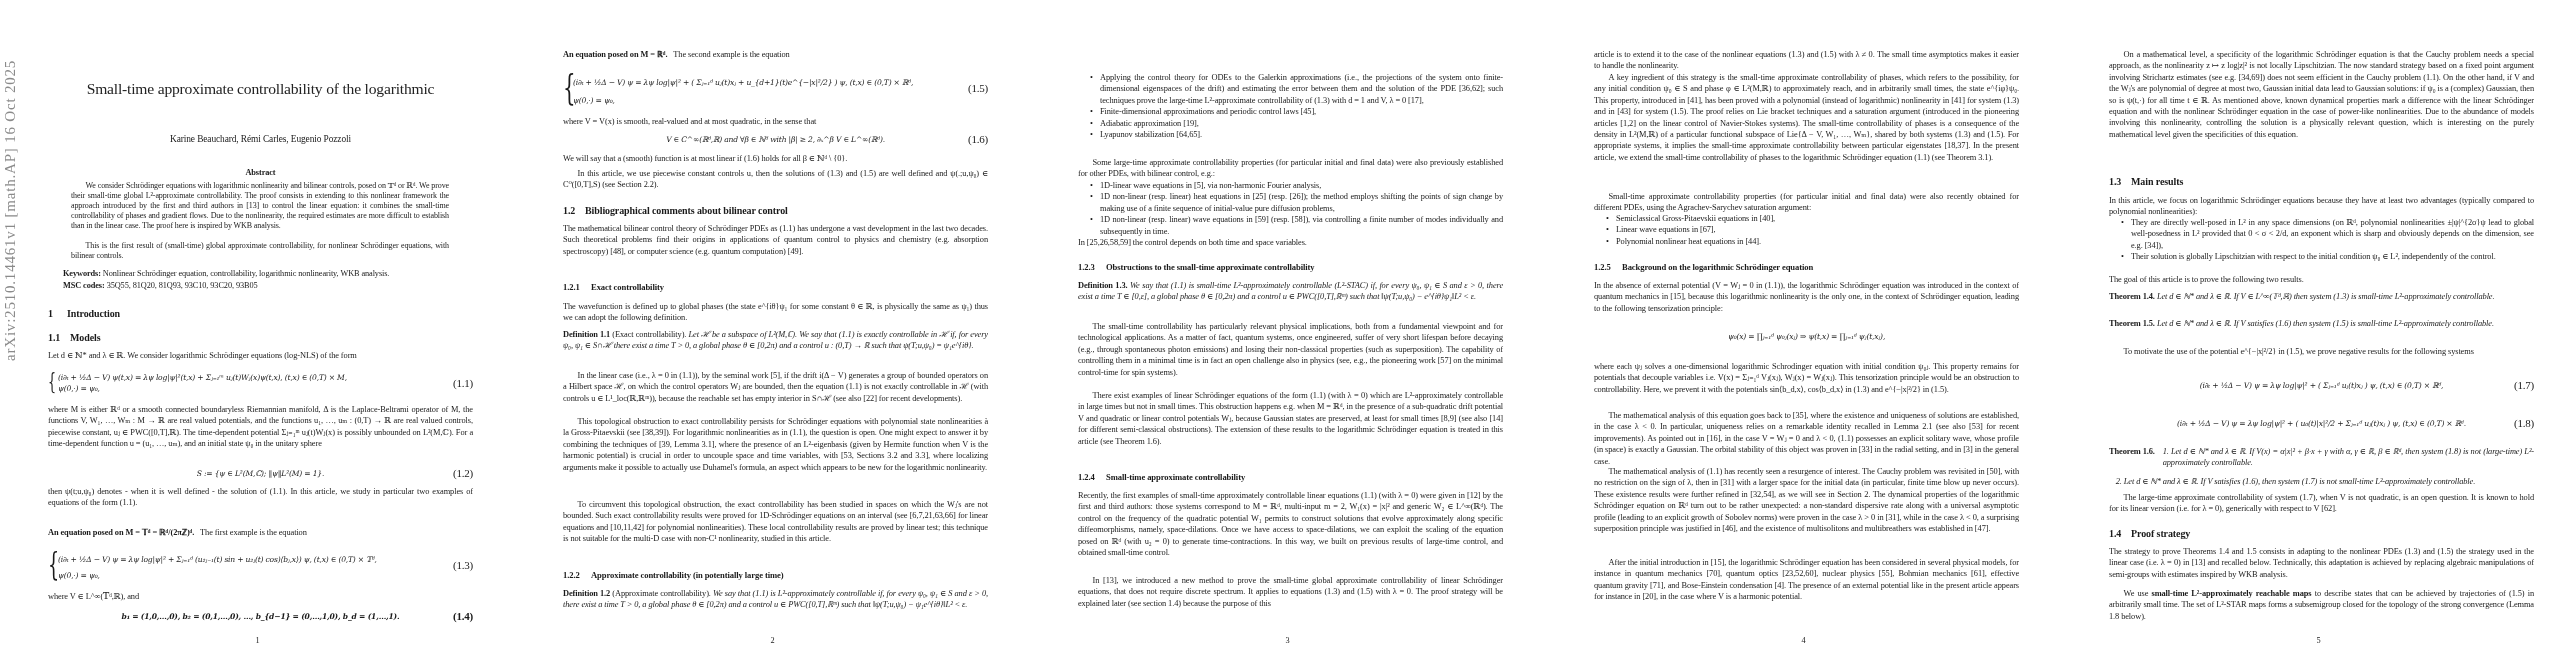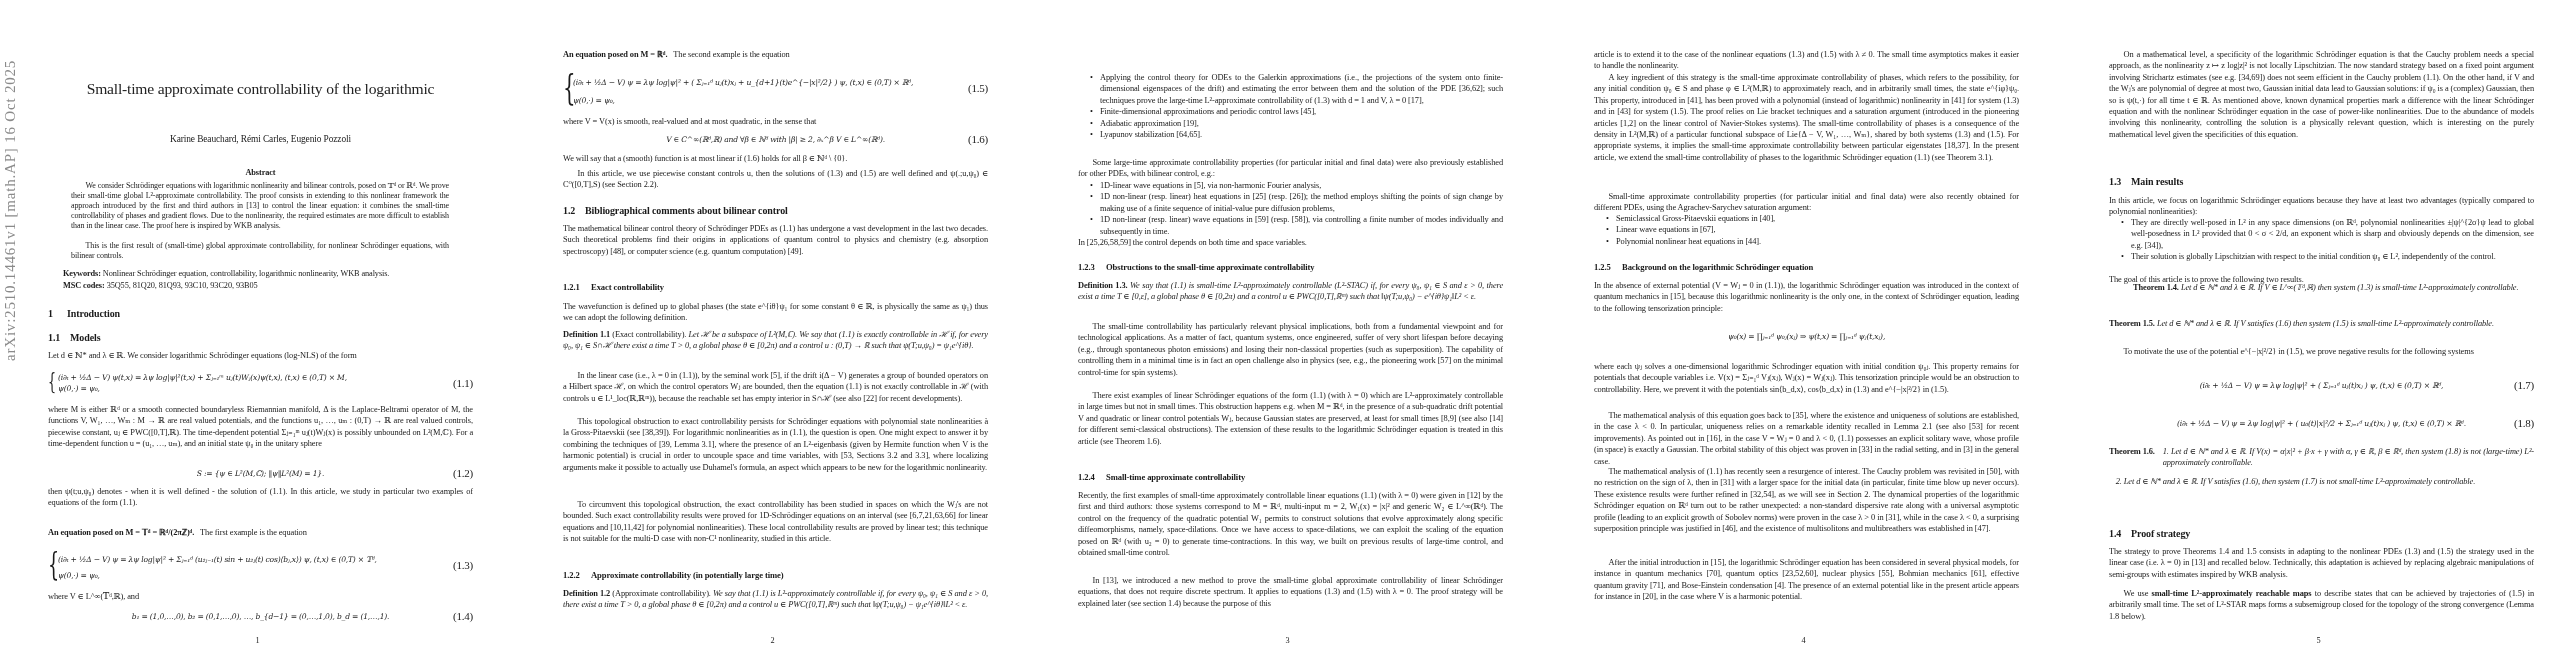--- a/index.html
+++ b/index.html
@@ -93,21 +93,21 @@
     <span class="brace" style="font-size:32px; line-height:34px;">{</span>
     <div class="eqlines" style="left:10px; top:3.3px; line-height:15.6px;">
       <div>(i∂ₜ + ½Δ − V) ψ = λψ log|ψ|² + Σⱼ₌₁ᵈ (u₂ⱼ₋₁(t) sin + u₂ⱼ(t) cos)⟨bⱼ,x⟩) ψ,   (t,x) ∈ (0,T) × 𝕋ᵈ,</div>
       <div>ψ(0,·) = ψ₀,</div>
     </div>
     <span class="eqnum" style="top:11px;">(1.3)</span>
   </div>
 
   <div class="blk" style="top:591px;">where V ∈ L^∞(𝕋ᵈ,ℝ), and</div>
 
-  <div class="blk eq center" style="top:611px;">
+  <div class="blk eq center" style="top:611px;font-weight:bold;">
     <span>b₁ = (1,0,…,0),   b₂ = (0,1,…,0),   …,   b_{d−1} = (0,…,1,0),   b_d = (1,…,1).</span>
     <span class="eqnum">(1.4)</span>
   </div>
 
   <div class="pnum">1</div>
 </div>
 
 <div class="page" style="left:515px;">
   <div class="blk" style="top:49px;">
     <span class="b">An equation posed on M = ℝᵈ.</span>&nbsp;&nbsp;
@@ -236,21 +236,21 @@
   </div>
   <div class="blk" style="top:195px;">In this article, we focus on logarithmic Schrödinger equations because they have at least two advantages (typically compared to polynomial nonlinearities):</div>
   <div class="blk" style="top:217px;">
     <ul class="bl">
       <li>They are directly well-posed in L² in any space dimensions (on ℝᵈ, polynomial nonlinearities ±|ψ|^{2σ}ψ lead to global well-posedness in L² provided that 0 &lt; σ &lt; 2/d, an exponent which is sharp and obviously depends on the dimension, see e.g. [34]),</li>
       <li>Their solution is globally Lipschitzian with respect to the initial condition ψ₀ ∈ L², independently of the control.</li>
     </ul>
   </div>
   <div class="blk" style="top:274px;">The goal of this article is to prove the following two results.</div>
 
-  <div class="blk" style="top:282px;margin-left:24px;">
+  <div class="blk" style="top:291px;">
     <span class="b">Theorem 1.4.</span>
     <span class="it">Let d ∈ ℕ* and λ ∈ ℝ. If V ∈ L^∞(𝕋ᵈ,ℝ) then system (1.3) is small-time L²-approximately controllable.</span>
   </div>
   <div class="blk" style="top:318px;">
     <span class="b">Theorem 1.5.</span>
     <span class="it">Let d ∈ ℕ* and λ ∈ ℝ. If V satisfies (1.6) then system (1.5) is small-time L²-approximately controllable.</span>
   </div>
   <div class="blk ind" style="top:346px;">To motivate the use of the potential e^{−|x|²/2} in (1.5), we prove negative results for the following systems</div>
 
   <div class="blk eq center" style="top:380px;">
@@ -263,20 +263,21 @@
   </div>
 
   <div class="blk" style="top:446px;">
     <div style="display:flex;">
       <span class="b" style="white-space:nowrap; margin-right:7.8px;">Theorem 1.6.</span>
       <span class="it">1. Let d ∈ ℕ* and λ ∈ ℝ. If V(x) = α|x|² + β·x + γ with α, γ ∈ ℝ, β ∈ ℝᵈ, then system (1.8) is not (large-time) L²-approximately controllable.</span>
     </div>
     <div class="it" style="margin-top:6.7px; padding-left:6.7px;">2. Let d ∈ ℕ* and λ ∈ ℝ. If V satisfies (1.6), then system (1.7) is not small-time L²-approximately controllable.</div>
   </div>
 
+  <div class="blk ind" style="top:492px;">The large-time approximate controllability of system (1.7), when V is not quadratic, is an open question. It is known to hold for its linear version (i.e. for λ = 0), generically with respect to V [62].</div>
 
   <div class="blk h2" style="top:528px;">
     <span class="num">1.4</span><span>Proof strategy</span>
   </div>
   <div class="blk" style="top:546px;">The strategy to prove Theorems 1.4 and 1.5 consists in adapting to the nonlinear PDEs (1.3) and (1.5) the strategy used in the linear case (i.e. λ = 0) in [13] and recalled below. Technically, this adaptation is achieved by replacing algebraic manipulations of semi-groups with estimates inspired by WKB analysis.</div>
   <div class="blk ind" style="top:588px;">
     <span>We use </span><span class="b">small-time L²-approximately reachable maps</span><span> to describe states that can be achieved by trajectories of (1.5) in arbitrarily small time. The set of L²-STAR maps forms a subsemigroup closed for the topology of the strong convergence (Lemma 1.8 below).</span>
   </div>
 
   <div class="pnum">5</div>

